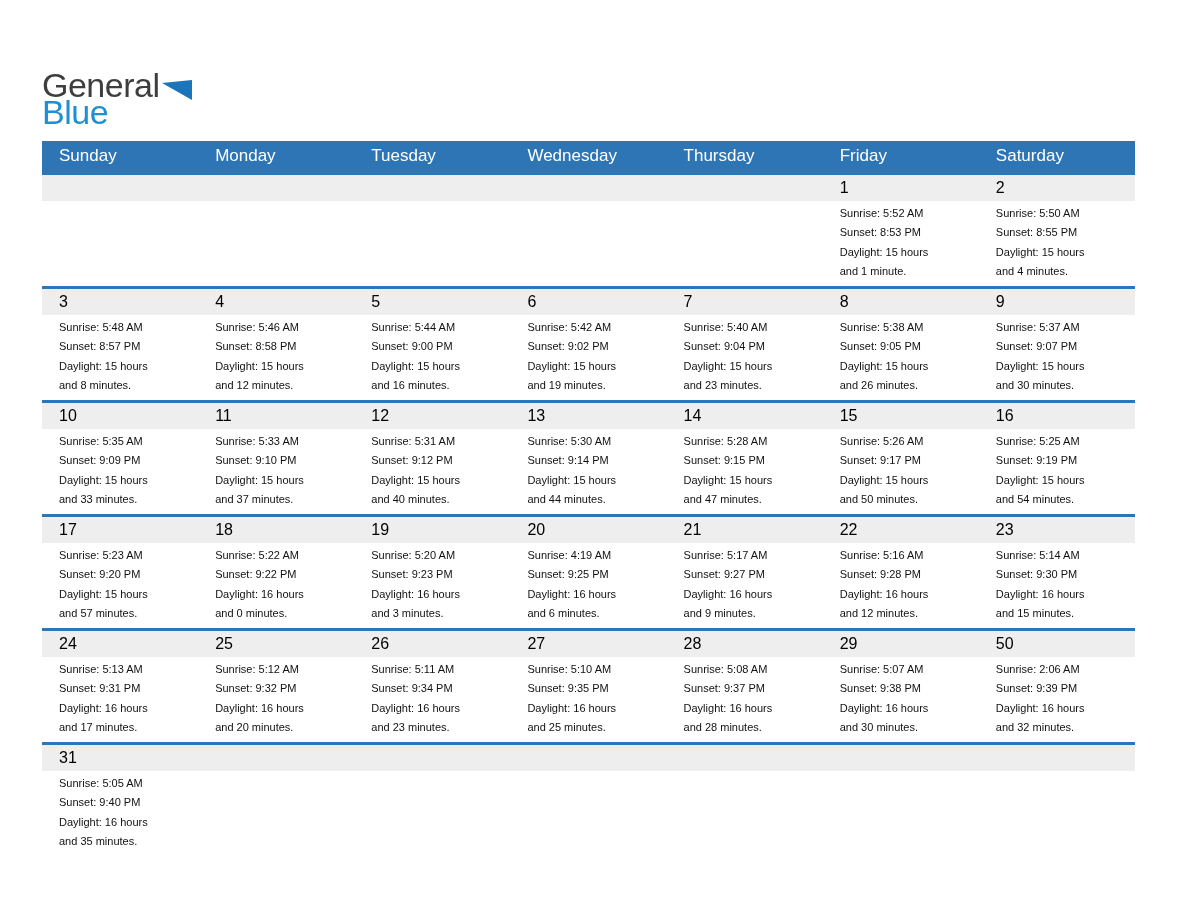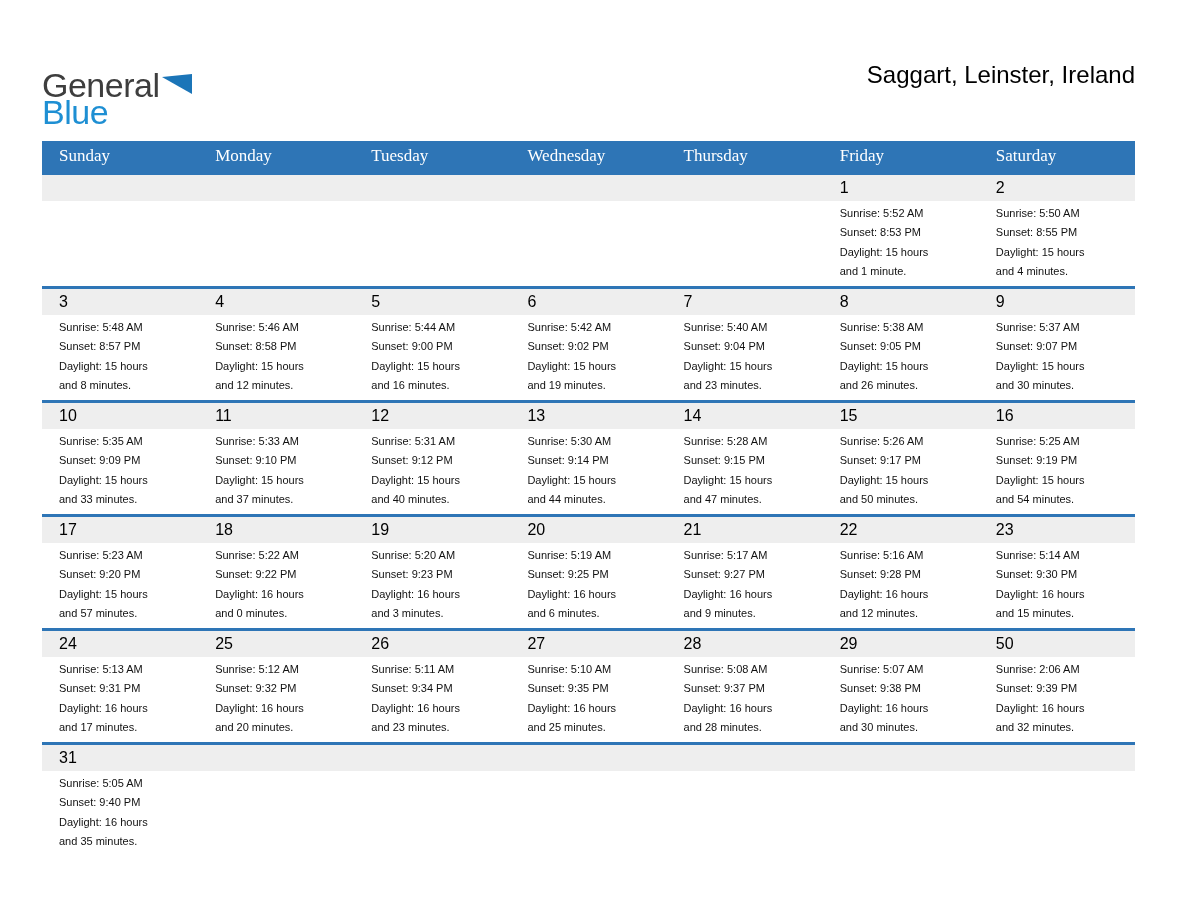--- a/index.html
+++ b/index.html
@@ -4,35 +4,35 @@
 <style>
   * { margin:0; padding:0; box-sizing:border-box; }
   html,body { width:1188px; height:918px; background:#ffffff;
               font-family:"Liberation Sans", sans-serif; color:#000; }
   .page { width:1188px; height:918px; overflow:hidden; }
 
   
   .top { width:1093px; margin:54px 0 0 42px; display:flex;
          justify-content:space-between; align-items:flex-start; }
   .logo { margin-top:14px; line-height:1; }
-  .logo-line1 { display:flex; align-items:center; }
+  .logo-line1 { display:flex; align-items:flex-end; }
   .logo-general { font-size:34px; letter-spacing:-0.5px; color:var(--logo-gray); }
   .logo-tri { margin-left:3px; margin-bottom:2px; display:block; }
   .logo-blue { font-size:34px; letter-spacing:-0.5px; color:var(--logo-blue);
                margin-top:-7px; }
   .title-block { text-align:right; }
   .month-title { font-size:38px; line-height:1.15; }
   .location { font-size:24px; line-height:1.4; margin-top:4px; }
 
   
   table.calendar { width:1093px; margin:12px 0 0 42px; border-collapse:collapse;
                    table-layout:fixed; }
   thead th { background:var(--header-bg); color:#fff; font-weight:normal;
              font-size:17px; text-align:left; height:32px;
-             padding:0 4px 0 17px; vertical-align:middle;font-family:Liberation Serif, serif; }
+             padding:0 4px 0 17px; vertical-align:middle; }
   tbody td { border-top:3px solid var(--week-border); vertical-align:top;
              height:106px; padding:0; }
   .day-num { background:var(--band); height:26px; line-height:26px;
              font-size:16px; padding-left:17px; }
   .day-details { padding:3px 6px 4px 17px; font-size:11px; line-height:19.5px;
                  color:#111; }
 </style>
 </head>
 <body>
 
@@ -42,21 +42,20 @@
     <div class="logo">
       <div class="logo-line1">
         <span class="logo-general">General</span>
         <svg class="logo-tri" width="30" height="20" viewBox="0 0 30 20">
           <polygon points="0,3 30,0 30,20" fill="#1B75B8"></polygon>
         </svg>
       </div>
       <div class="logo-blue">Blue</div>
     </div>
     <div class="title-block">
-      <div class="location">Saggart, Leinster, Ireland</div>
     </div>
   </div>
 
   <table class="calendar">
     <thead>
       <tr>
           <th>Sunday</th>
           <th>Monday</th>
           <th>Tuesday</th>
           <th>Wednesday</th>
@@ -260,21 +259,21 @@
             <div class="day-details">
               <div>Sunrise: 5:20 AM</div>
               <div>Sunset: 9:23 PM</div>
               <div>Daylight: 16 hours</div>
               <div>and 3 minutes.</div>
             </div>
           </td>
           <td>
             <div class="day-num">20</div>
             <div class="day-details">
-              <div>Sunrise: 5:19 AM</div>
+              <div>Sunrise: 4:19 AM</div>
               <div>Sunset: 9:25 PM</div>
               <div>Daylight: 16 hours</div>
               <div>and 6 minutes.</div>
             </div>
           </td>
           <td>
             <div class="day-num">21</div>
             <div class="day-details">
               <div>Sunrise: 5:17 AM</div>
               <div>Sunset: 9:27 PM</div>

